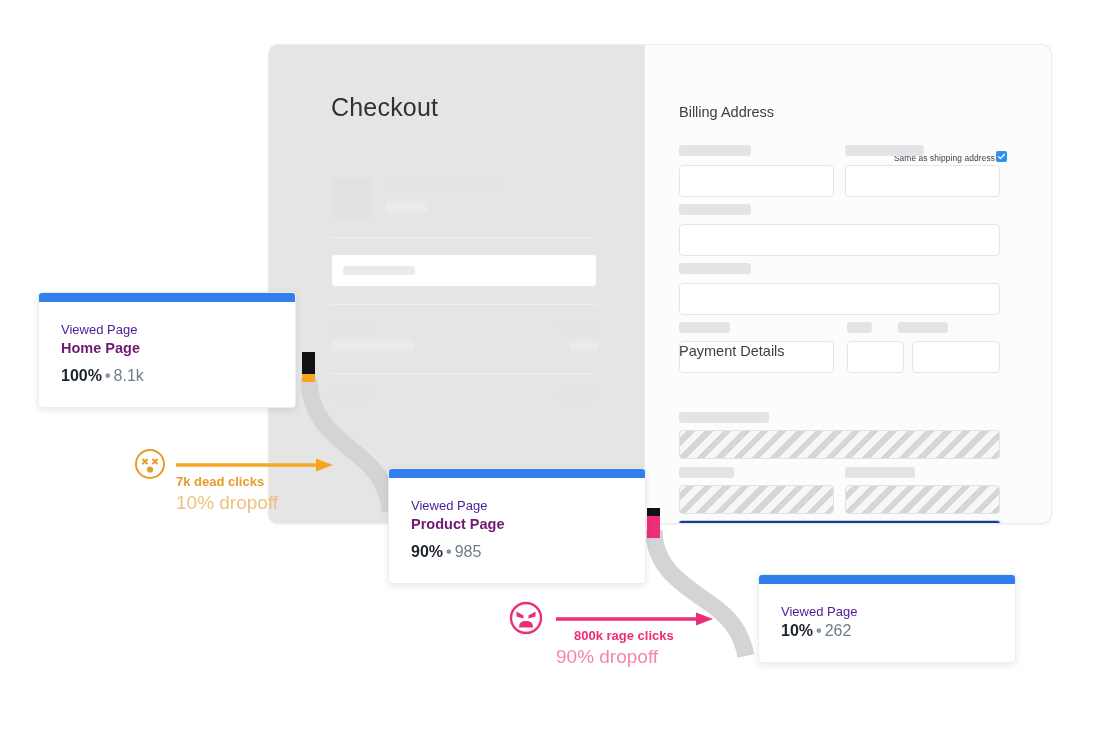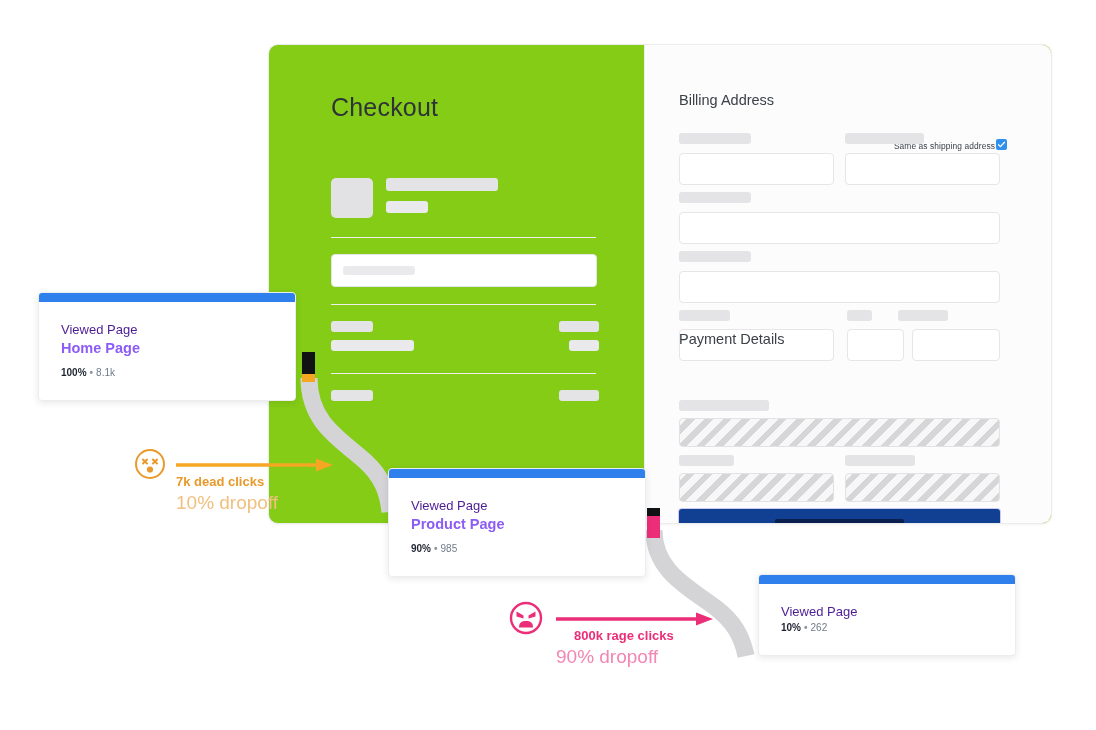--- a/index.html
+++ b/index.html
@@ -9,21 +9,21 @@
     background: #ffffff;
     font-family: "Liberation Sans", sans-serif;
     overflow: hidden;
   }
   #stage { position: relative; width: 1096px; height: 730px; background: #fff; }
 
   
   .app-panel {
     position: absolute; left: 268px; top: 44px;
     width: 784px; height: 480px;
-    background: #84cc16;
+    background: #e5e5e5;
     border: 1px solid #ececec;
     border-radius: 10px;
     box-shadow: 0 1px 3px rgba(0,0,0,0.05);
     overflow: hidden;
   }
   .panel-split {
     position: absolute; left: 375px; top: 0; width: 1px; height: 100%;
     background: #ededed;
   }
   .right-tint {
@@ -46,21 +46,21 @@
   }
   .hr {
     position: absolute; background: #efefef; height: 1px;
   }
   .field-box {
     position: absolute; background: #fff;
     border: 1px solid #e6e6e8; border-radius: 4px;
   }
 
   
-  .right-col { position: absolute; left: 376px; top: 0; right: 0; height: 100%; }
+  .right-col { position: absolute; left: 376px; top: 12px; right: 0; height: 100%; }
   .sec-title {
     position: absolute; font-size: 14.5px; font-weight: 400; color: #3b4148;
   }
   .same-ship {
     position: absolute; right: 56px; top: 96px;
     font-size: 8.4px; color: #3b4148; letter-spacing: .1px;
     white-space: nowrap;
   }
   .checkbox {
     position: absolute; right: 44px; top: 94px;
@@ -105,23 +105,23 @@
     border-radius: 4px;
     box-shadow: 0 2px 7px rgba(20,30,50,0.10);
     overflow: hidden;
   }
   .step-card .bar { height: 9px; background: #2f80ed; }
   .step-card .body { padding: 20px 22px 22px 22px; }
   .step-card .kicker {
     font-size: 13px; color: #4c1d95; margin-bottom: 3px; font-weight: 400;
   }
   .step-card .name {
-    font-size: 14.5px; color: #8b5cf6; font-weight: 700; margin-bottom: 11px;
-  }
-  .step-card .stats { font-size: 10px; color: #1d2430; font-weight: 700; }
+    font-size: 14.5px; color: #701a75; font-weight: 700; margin-bottom: 11px;
+  }
+  .step-card .stats { font-size: 16px; color: #1d2430; font-weight: 700; }
   .step-card .stats .sep { color: #8a93a0; font-weight: 700; padding: 0 3px; }
   .step-card .stats .count { color: #707b8a; font-weight: 400; }
 
   
   .annot { position: absolute; }
   .annot .face { position: absolute; left: 0; top: 0; }
   .annot .arrow { position: absolute; }
   .annot .a-title { position: absolute; font-size: 13px; font-weight: 700; white-space: nowrap; }
   .annot .a-sub { position: absolute; font-size: 19px; font-weight: 400; white-space: nowrap; }
   .dead .a-title { color: #e89a2a; }

